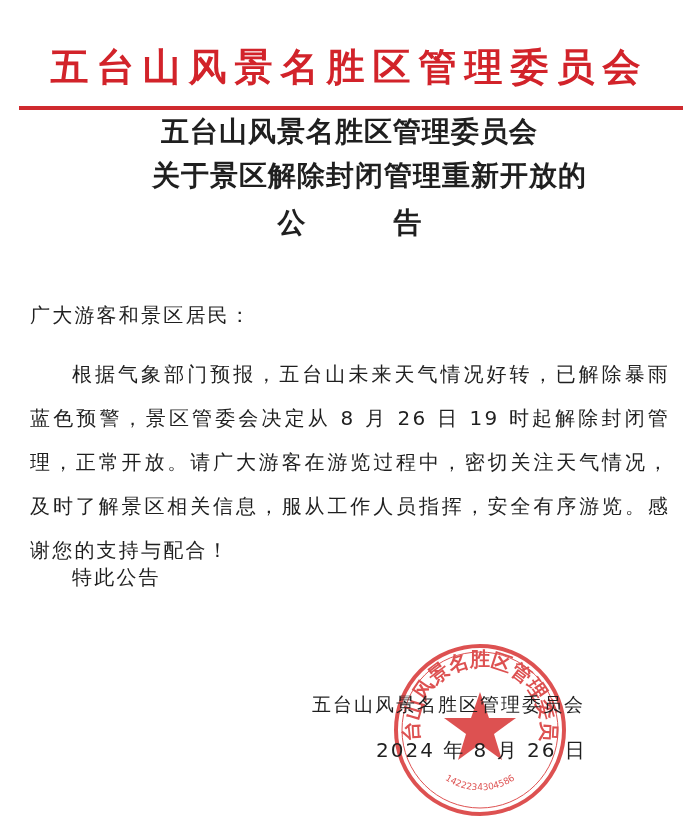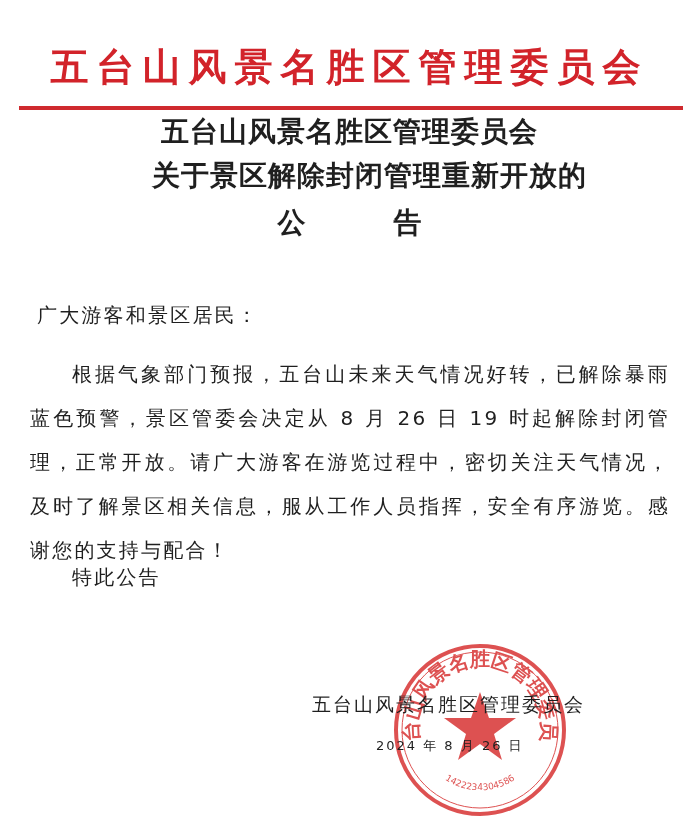--- a/index.html
+++ b/index.html
@@ -20,29 +20,29 @@
     font-family: "DejaVu Sans", sans-serif; font-weight: bold; font-size: 28px; color: #1f1f1f;
   }
   .t1 { top: 113px; letter-spacing: 1px; }
   .t2 { top: 157px; letter-spacing: 1px; padding-left: 20px; }
   .t3 { top: 204px; text-decoration: underline; }
   .t3 span { display: inline-block; margin: 0 44px; }
   .body-text {
     position: absolute; left: 30px; width: 640px; font-size: 20px; line-height: 44px;
     letter-spacing: 2.2px; font-family: "DejaVu Sans", sans-serif; color: #1f1f1f;
   }
-  .salutation { top: 293px; margin-left: 7px; }
+  .salutation { top: 293px; }
   .para { top: 352px; text-indent: 42px; text-align: justify; }
   .closing { top: 555px; left: 72px; }
   .signer {
     position: absolute; top: 692px; left: 312px; font-size: 19px; letter-spacing: 2px;
     font-family: "DejaVu Sans", sans-serif; color: #1f1f1f; z-index: 2;
   }
   .date {
-    position: absolute; top: 737px; left: 376px; font-size: 13px; letter-spacing: 2px;
+    position: absolute; top: 737px; left: 376px; font-size: 20px; letter-spacing: 2px;
     font-family: "DejaVu Sans", sans-serif; color: #1f1f1f; z-index: 2;
   }
   .seal { position: absolute; left: 390px; top: 640px; width: 180px; height: 180px; z-index: 1; opacity: 0.88; }
 </style>
 </head>
 <body>
 
 <div class="masthead">五台山风景名胜区管理委员会</div>
 <div class="redline"></div>
 

